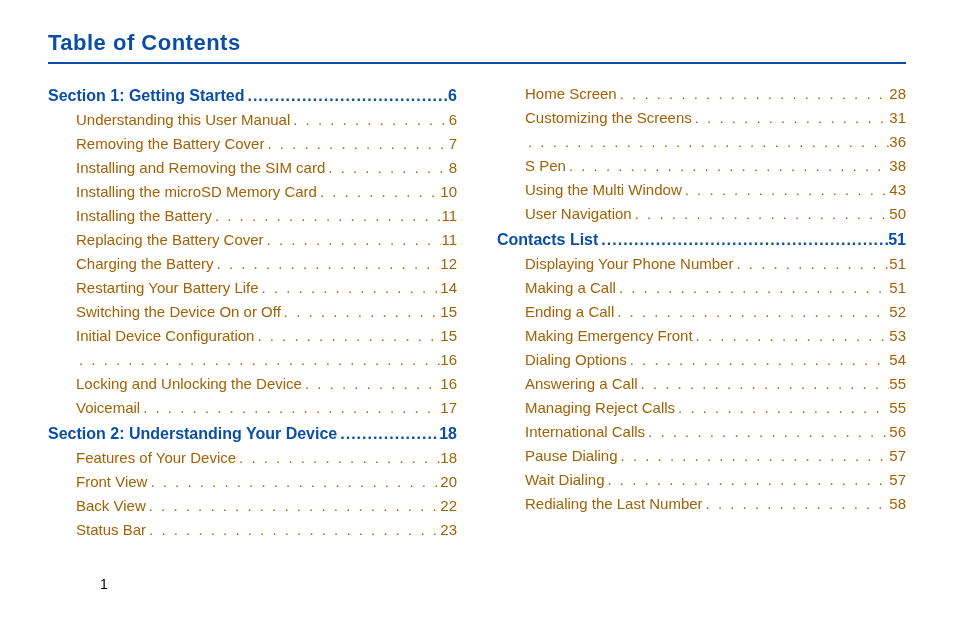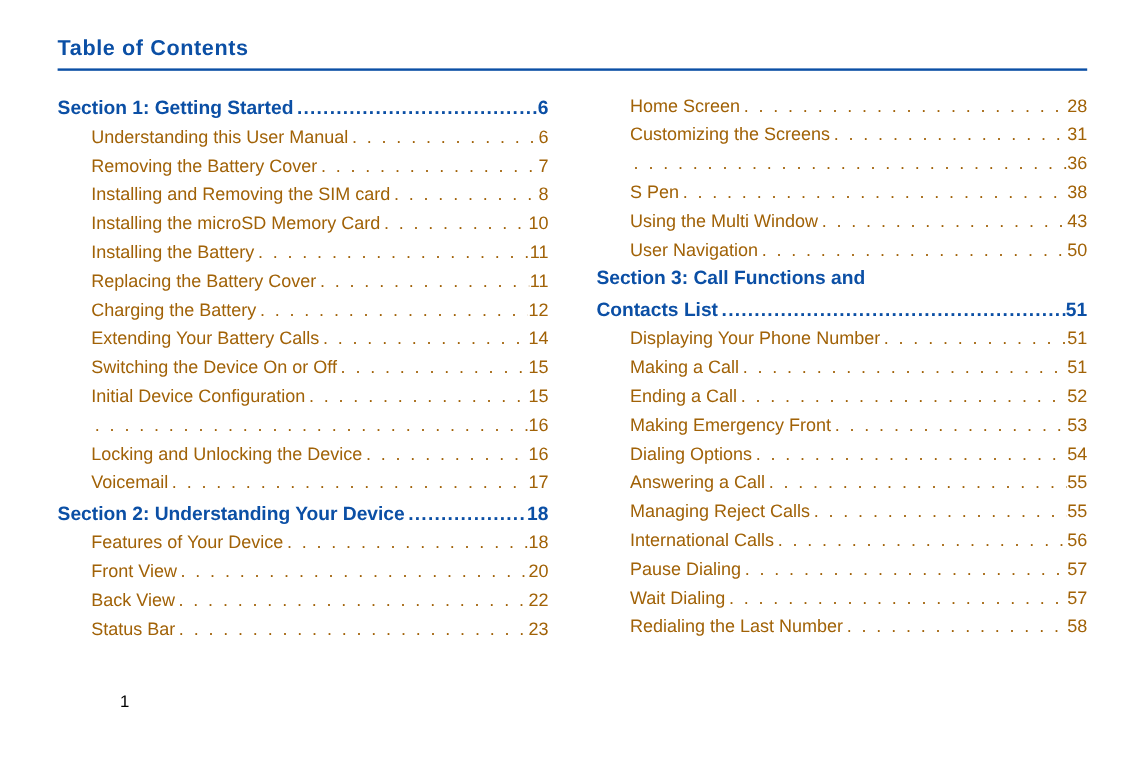--- a/index.html
+++ b/index.html
@@ -7,21 +7,21 @@
     width: 954px;
     height: 636px;
     background: #fff;
     font-family: Arial, Helvetica, sans-serif;
     padding: 30px 48px 20px 48px;
     color: #000;
   }
   .title {
     font-family: Arial, Helvetica, sans-serif;
     font-weight: 900;
-    font-size: 18px;
+    font-size: 22px;
     color: #0b4fa5;
     letter-spacing: 0.5px;
     margin-bottom: 6px;
   }
   .rule {
     border: none;
     border-top: 2px solid #0b4fa5;
     margin-bottom: 18px;
   }
   .columns {
@@ -124,21 +124,21 @@
           <span class="label">Replacing the Battery Cover </span>
           <span class="dots"></span>
           <span class="page">11</span>
         </div>
         <div class="item-row">
           <span class="label">Charging the Battery </span>
           <span class="dots"></span>
           <span class="page">12</span>
         </div>
         <div class="item-row">
-          <span class="label">Extending Your Battery Calls </span>
+          <span class="label">Restarting Your Battery Life </span>
           <span class="dots"></span>
           <span class="page">14</span>
         </div>
         <div class="item-row">
           <span class="label">Switching the Device On or Off </span>
           <span class="dots"></span>
           <span class="page">15</span>
         </div>
         <div class="item-row">
           <span class="label">Initial Device Configuration </span>
@@ -208,21 +208,20 @@
         <div class="item-row">
           <span class="label">Using the Multi Window </span>
           <span class="dots"></span>
           <span class="page">43</span>
         </div>
         <div class="item-row">
           <span class="label">User Navigation </span>
           <span class="dots"></span>
           <span class="page">50</span>
         </div>
-        <div class="section-title-cont">Section 3:  Call Functions and</div>
         <div class="section-row">
           <span class="label">Contacts List </span>
           <span class="dots"></span>
           <span class="page">51</span>
         </div>
         <div class="item-row">
           <span class="label">Displaying Your Phone Number </span>
           <span class="dots"></span>
           <span class="page">51</span>
         </div>

